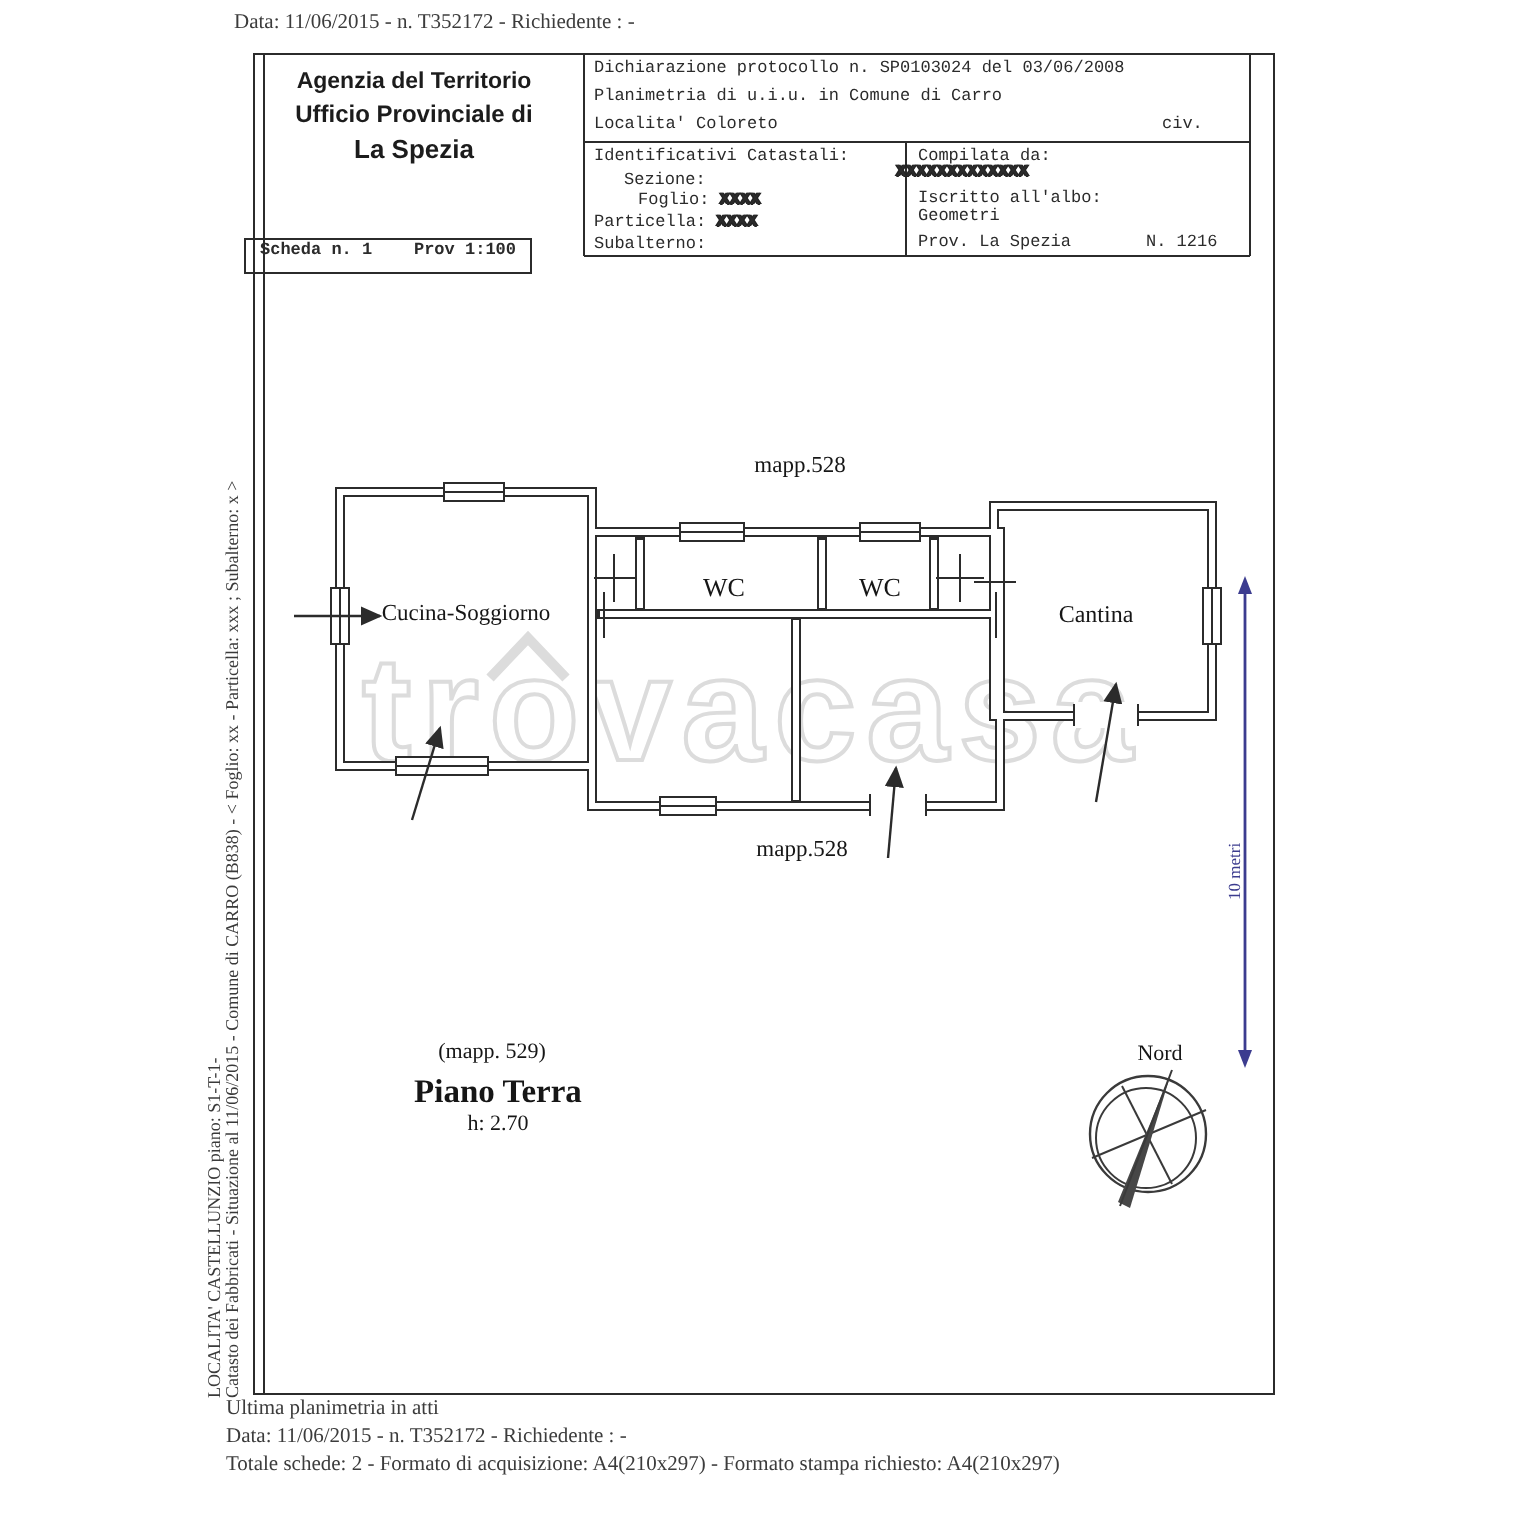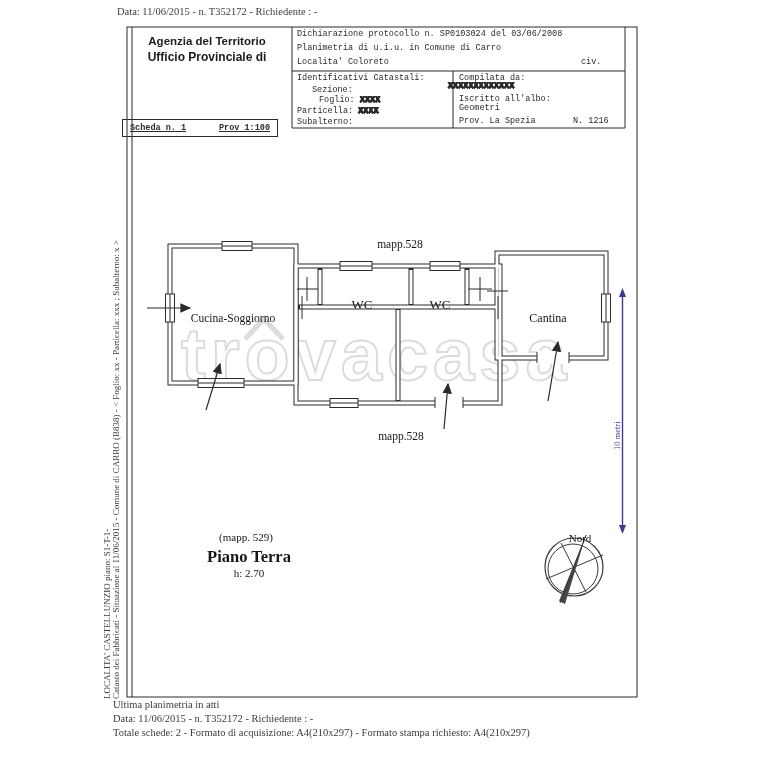--- a/index.html
+++ b/index.html
@@ -4,33 +4,33 @@
 <style>
   html,body{margin:0;padding:0;}
   body{
     width:768px;height:768px;position:relative;background:#ffffff;overflow:hidden;
     font-family:"Liberation Serif","DejaVu Serif",serif;
   }
   .t{position:absolute;white-space:nowrap;color:#2f2f2f;}
   .mono{font-family:"Liberation Mono","DejaVu Sans Mono",monospace;font-size:8.5px;color:#2b2b2b;}
   .serif{font-family:"Liberation Serif","DejaVu Serif",serif;}
   .sans{font-family:"Liberation Sans","DejaVu Sans",sans-serif;}
-  .c{transform:translateX(-50%);margin-top:11px;}
+  .c{transform:translateX(-50%);}
   .gray{color:#3c3c3c;font-size:10.5px;}
   .redacted{font-weight:700;text-shadow:0.7px 0 0 #222,-0.7px 0 0 #222,0 0.6px 0 #222;}
   .vtext{position:absolute;transform-origin:0 0;transform:rotate(-90deg);white-space:nowrap;
          font-size:9px;color:#3a3a3a;font-family:"Liberation Serif",serif;}
   #agency{position:absolute;left:132px;top:33px;width:150px;text-align:center;color:#1c1c1c;}
   #agency .l1{font-size:11.5px;font-weight:600;line-height:16px;}
   #agency .l2{font-size:13.5px;font-weight:700;line-height:19px;}
   #agency .l3{font-size:12px;font-weight:700;line-height:17px;}
   #agency .l4{font-size:13px;font-weight:700;line-height:18px;}
-  #scheda{position:absolute;left:122px;top:119px;width:156px;height:18px;border:1.4px solid #2b2b2b;
-          box-sizing:border-box;display:flex;align-items:center;justify-content:space-between;
-          padding:0 7px;font-weight:700;text-decoration:underline;}
+  #scheda{position:absolute;left:122px;top:119px;width:144px;height:18px;border:1.4px solid #2b2b2b;
+          box-sizing:border-box;display:flex;align-items:flex-start;justify-content:space-between;
+          padding:0 7px;font-weight:700;}
   #watermark{
     position:absolute;left:181px;top:318px;font-family:"Liberation Sans","DejaVu Sans",sans-serif;
     font-size:74px;font-weight:700;letter-spacing:5px;line-height:1;
     color:rgba(255,255,255,0.05);-webkit-text-stroke:2px #dcdcdc;
   }
   .planlabel{color:#161616;}
   svg{position:absolute;left:0;top:0;}
 </style>
 </head>
 <body>
@@ -141,20 +141,21 @@
     <path d="M622.5,534 L619,525 L626,525 Z" stroke="none"></path>
     <text transform="translate(620,450) rotate(-90)" font-size="8.5" fill="#3c3c8f" stroke="none" font-family="Liberation Serif, serif">10 metri</text>
   </g>
 </svg>
 
 <div class="t serif gray" style="left:117px;top:6px;">Data: 11/06/2015 - n. T352172 - Richiedente : -</div>
 
 <div id="agency" class="sans">
   <div class="l1">Agenzia del Territorio</div>
   <div class="l3">Ufficio Provinciale di</div>
+  <div class="l4">La Spezia</div>
 </div>
 
 <div id="scheda" class="mono">
   <span>Scheda n. 1</span>
   <span>Prov 1:100</span>
 </div>
 
 <div class="t mono" style="left:297px;top:29px;">Dichiarazione protocollo n. SP0103024 del 03/06/2008</div>
 <div class="t mono" style="left:297px;top:43px;">Planimetria di u.i.u. in Comune di Carro</div>
 <div class="t mono" style="left:297px;top:57px;">Localita' Coloreto</div>

